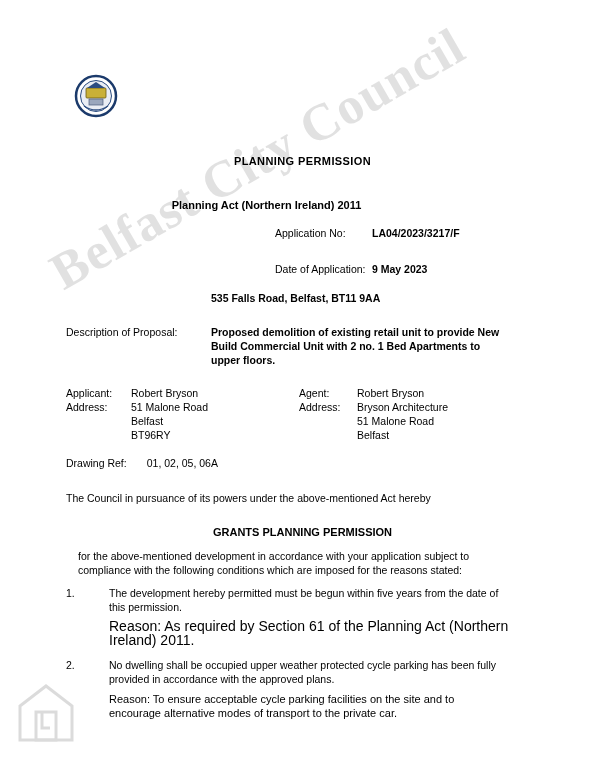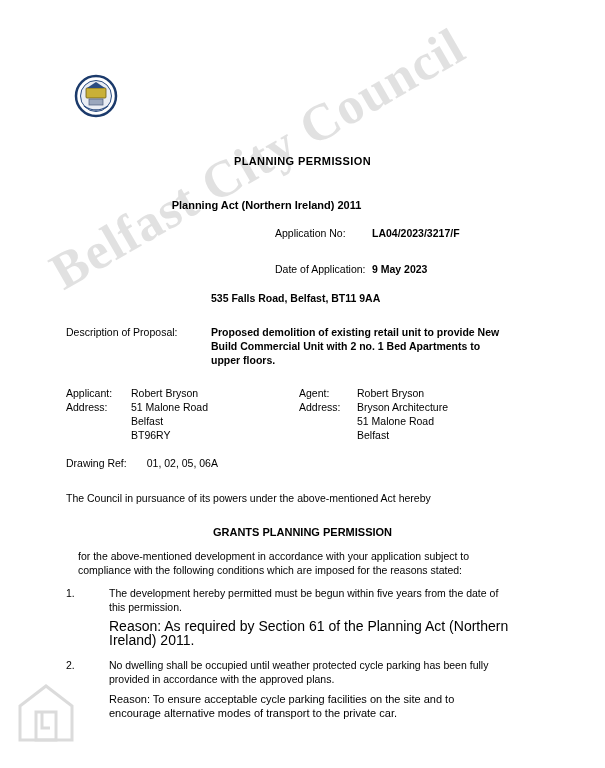--- a/index.html
+++ b/index.html
@@ -224,17 +224,17 @@
   <div class="intro">for the above-mentioned development in accordance with your application subject to compliance with the following conditions which are imposed for the reasons stated:</div>
 
   <div class="cond cond1">
     <span class="num">1.</span>
     <span class="body">The development hereby permitted must be begun within five years from the date of this permission.</span>
   </div>
   <div class="cond cond1-reason">Reason: As required by Section 61 of the Planning Act (Northern Ireland) 2011.</div>
 
   <div class="cond cond2">
     <span class="num">2.</span>
-    <span class="body">No dwelling shall be occupied until weather protected cycle parking has been fully provided in accordance with the approved plans.</span>
+    <span class="body">No dwelling shall be occupied upper weather protected cycle parking has been fully provided in accordance with the approved plans.</span>
   </div>
   <div class="cond cond2-reason">Reason:  To ensure acceptable cycle parking facilities on the site and to encourage alternative modes of transport to the private car.</div>
 
 </div>
 
 </body></html>

